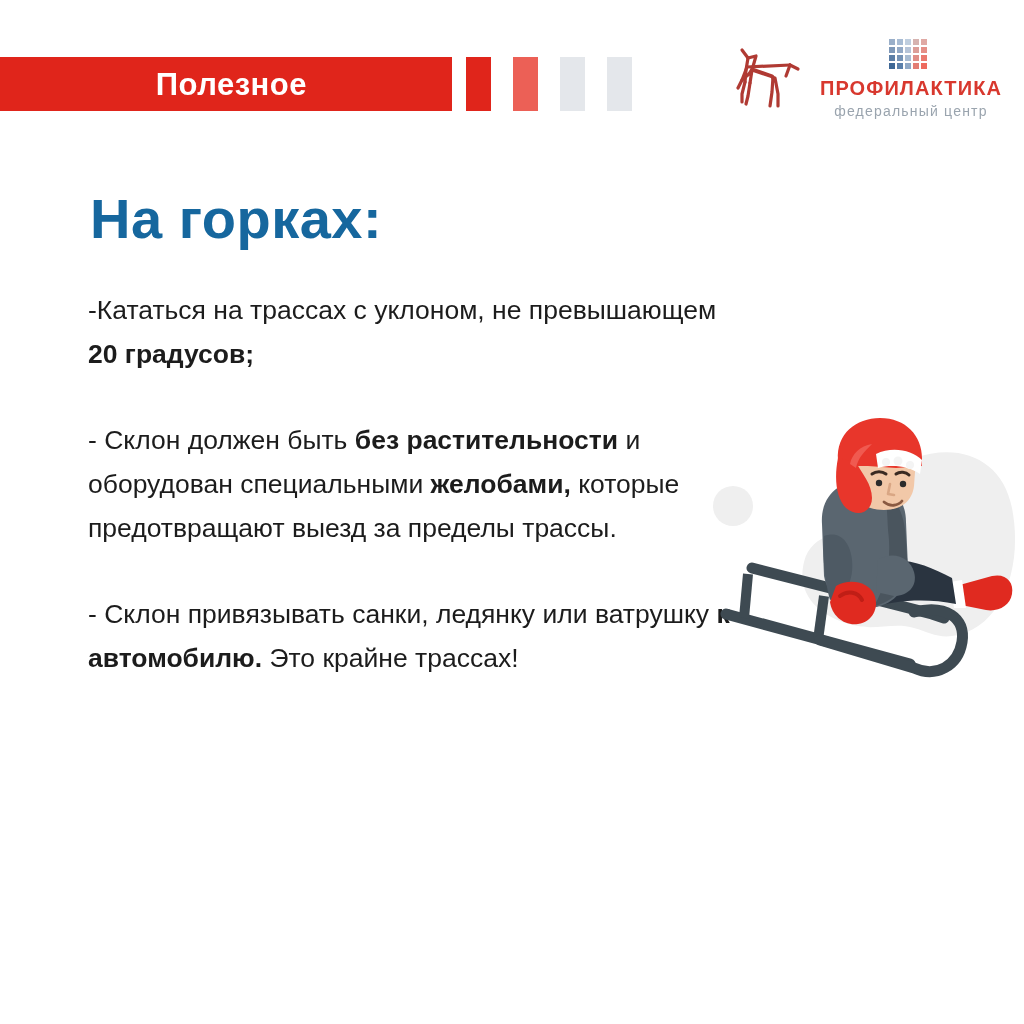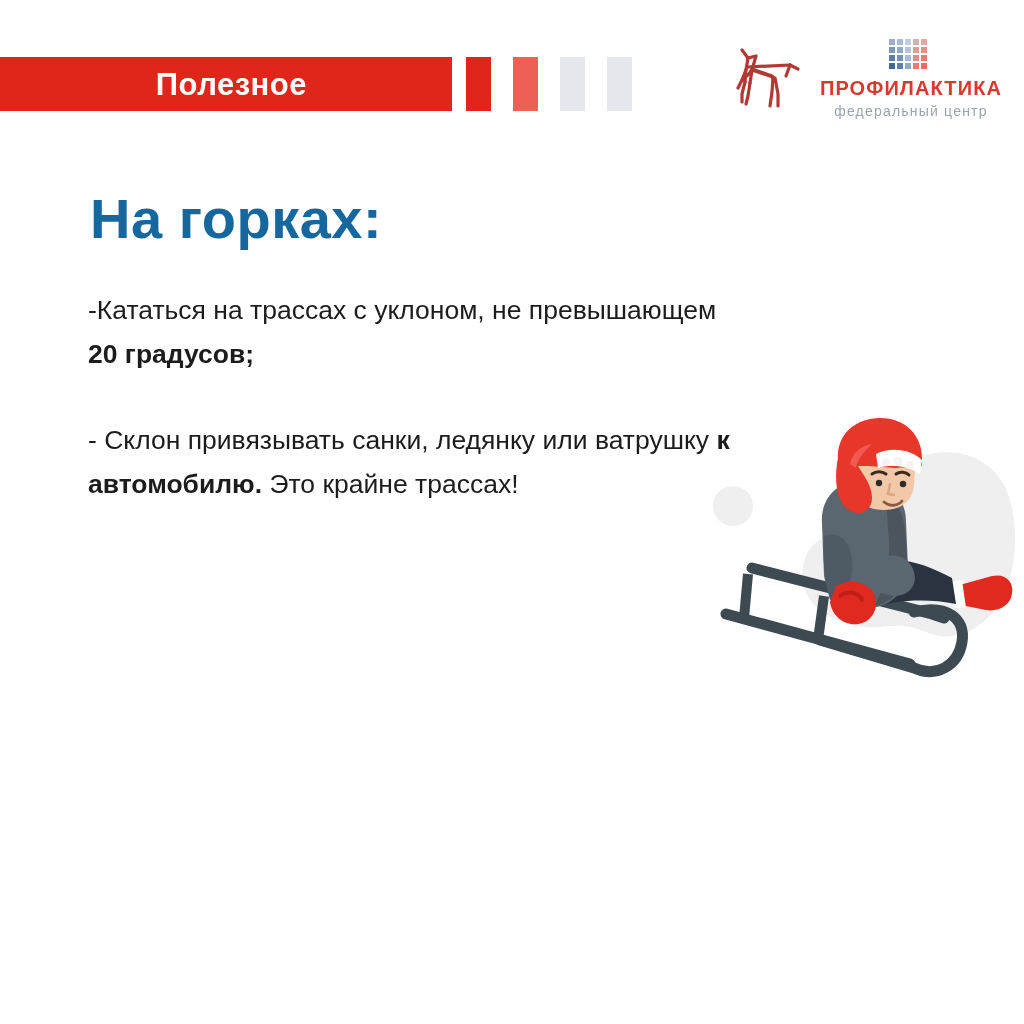--- a/index.html
+++ b/index.html
@@ -211,20 +211,21 @@
         <span class="logo-title">ПРОФИЛАКТИКА</span>
         <span class="logo-sub">федеральный центр</span>
       </div>
     </div>
   </div>
 
   <h1 class="heading">На горках:</h1>
 
   <div class="body-text">
     <p class="para"><span>-Кататься на трассах с уклоном, не превышающем </span><b>20 градусов;</b></p>
+    <p class="para"><span>- Склон должен быть </span><b>без растительности</b><span> и оборудован специальными </span><b>желобами,</b><span> которые предотвращают выезд за пределы трассы.</span></p>
     <p class="para"><span>- Склон привязывать санки, ледянку или ватрушку </span><b>к автомобилю.</b><span> Это крайне трассах!</span></p>
   </div>
 
   <svg class="illustration" viewBox="0 0 324 310">
 
     <path d="M182 58 C235 18, 300 28, 312 90 C324 152, 300 212, 252 218
              C238 220, 228 214, 214 210 C196 204, 176 212, 158 208
              C118 200, 96 176, 104 144 C112 112, 146 118, 160 104
              C172 92, 168 68, 182 58 Z" fill="#EFEFEF"></path>
     <circle cx="33" cy="88" r="20" fill="#EFEFEF"></circle>

